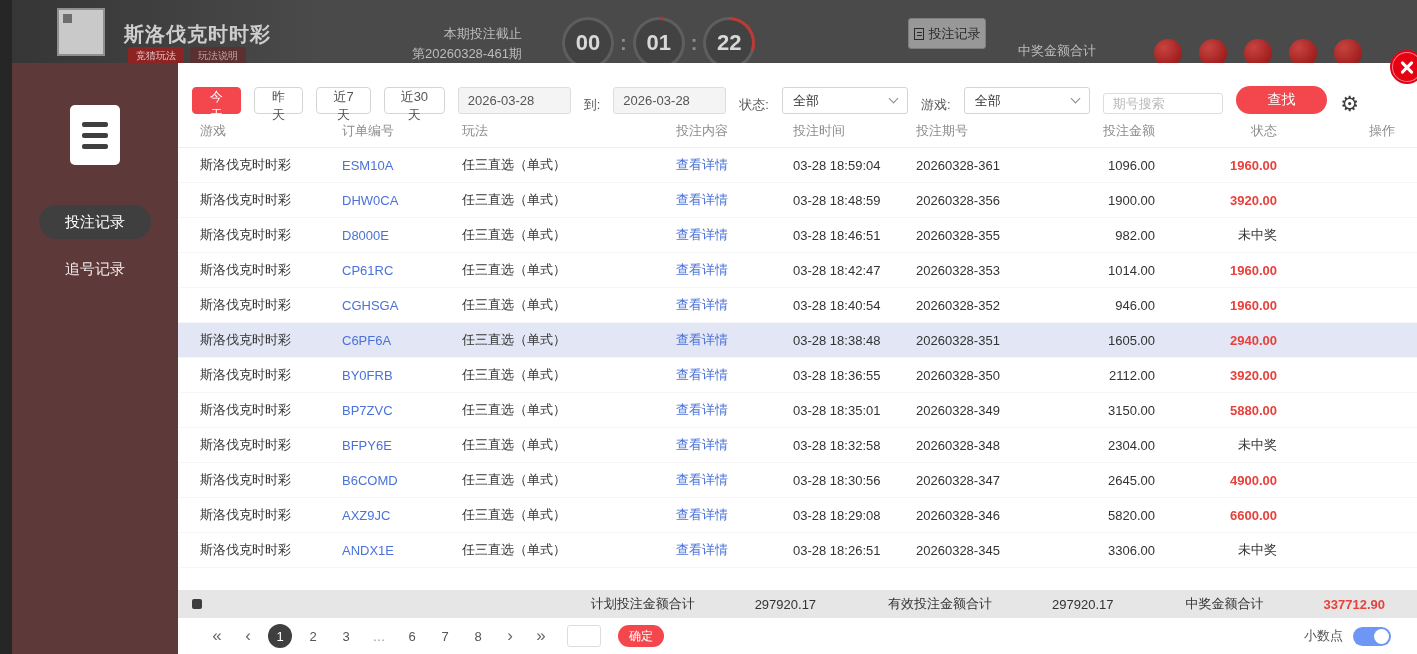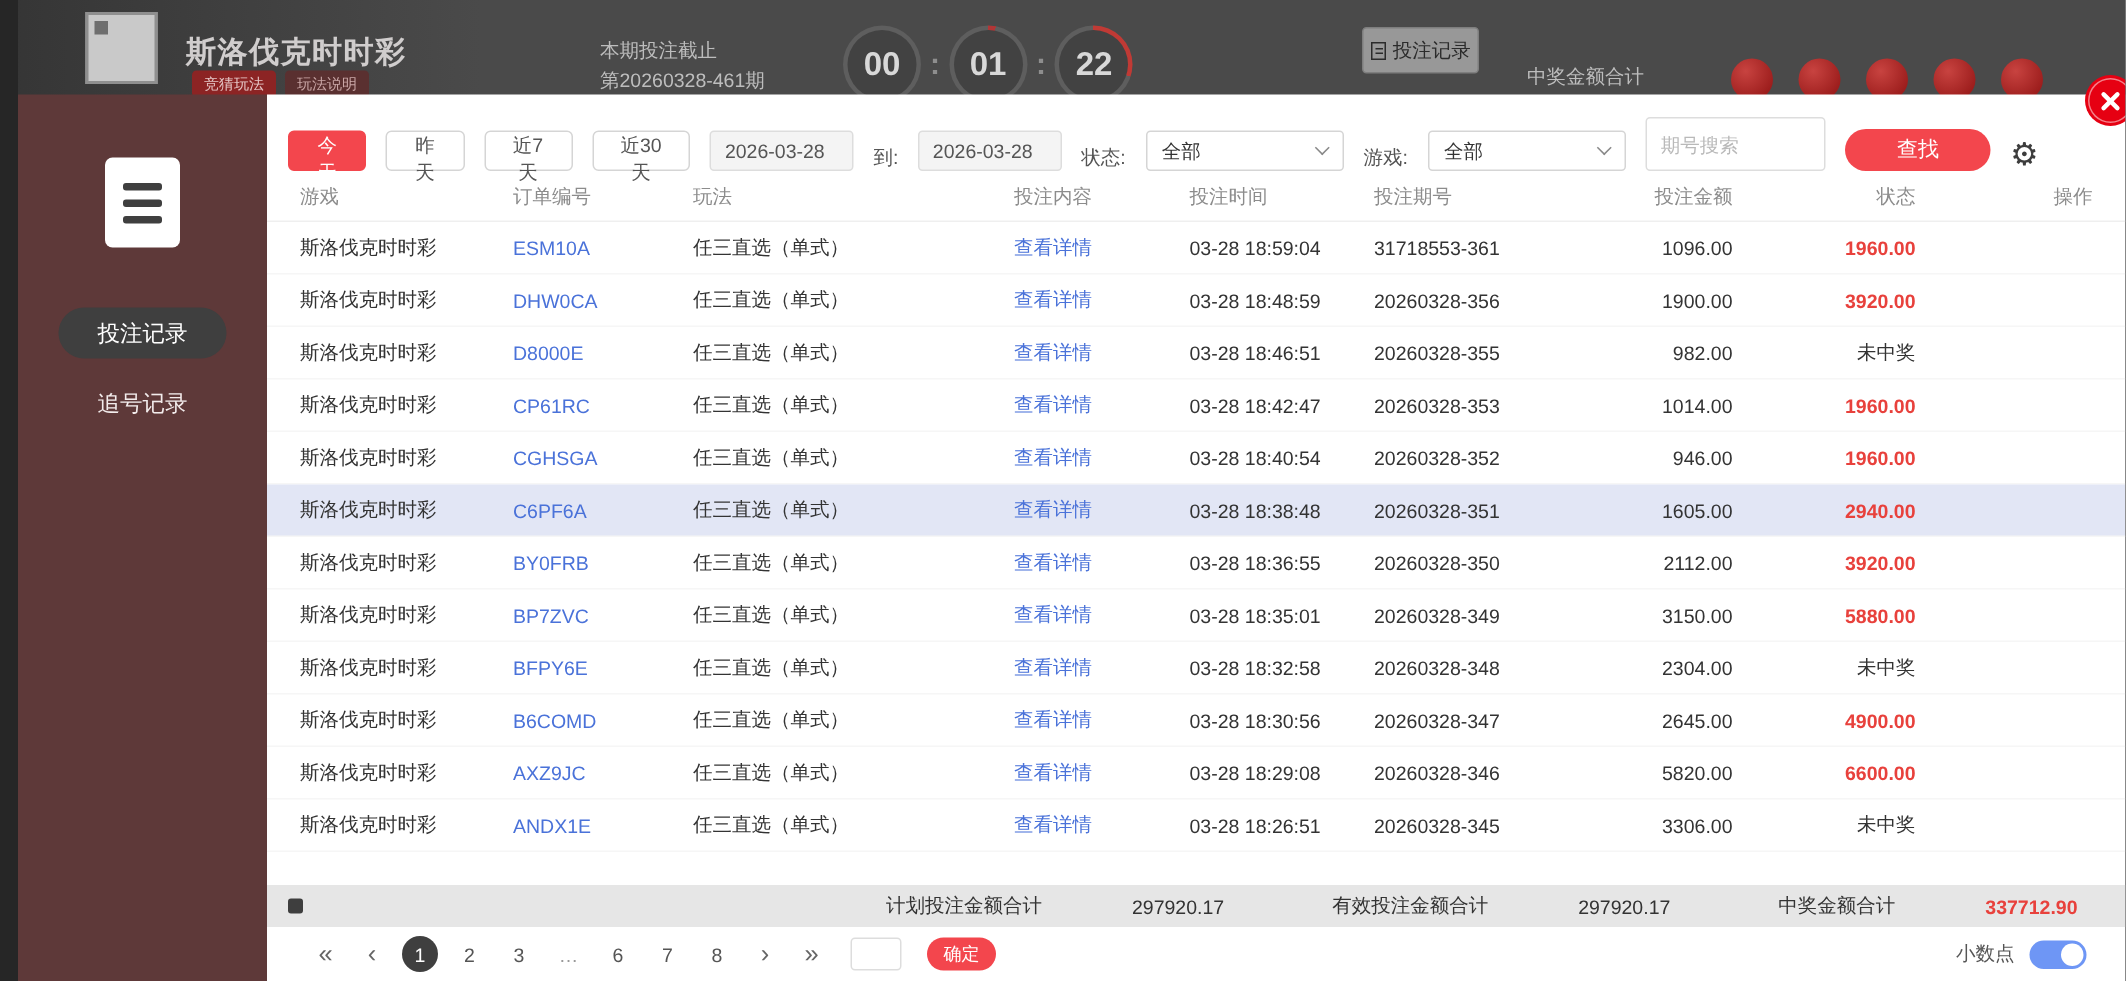--- a/index.html
+++ b/index.html
@@ -9,21 +9,21 @@
   
   .backdrop { position:absolute; inset:0; background:linear-gradient(90deg,#353535 0,#4a4a4a 320px,#4a4a4a 100%); }
   .left-strip { position:absolute; left:0; top:0; width:12px; height:100%; background:#262626; }
   .bk-logo { position:absolute; left:57px; top:8px; width:48px; height:48px; background:#c9c9c9; border:2px solid #8f8f8f; }
   .bk-logo i { position:absolute; left:4px; top:4px; width:9px; height:9px; background:#6e6e6e; }
   .bk-title { position:absolute; left:124px; top:21px; font-size:20px; font-weight:700; color:#d0cdcd; letter-spacing:1px; }
   .bk-badges { position:absolute; left:128px; top:47px; display:flex; gap:6px; }
   .bk-badge { font-size:10px; padding:2px 8px; border-radius:3px; }
   .bk-badge.red { background:#8c2424; color:#e5c6c6; }
   .bk-badge.dark { background:#5a3030; color:#c9a6a6; }
-  .bk-deadline { position:absolute; left:400px; top:24px; font-size:13px; color:#bdbdbd; line-height:20px; }
+  .bk-deadline { position:absolute; left:412px; top:24px; font-size:13px; color:#bdbdbd; line-height:20px;text-align:right; }
   .bk-countdown { position:absolute; left:562px; top:17px; display:flex; align-items:center;justify-content:flex-end; }
   .cd { width:52px; height:52px; border-radius:50%; position:relative; background:#5e5e5e; }
   .cd.two { background:conic-gradient(#b23636 0 3%, #5e5e5e 3%); }
   .cd.three { background:conic-gradient(#c03a35 0 30%, #5e5e5e 30%); }
   .cd .inner { position:absolute; inset:3px; border-radius:50%; background:#424242; display:flex; align-items:center; justify-content:center; font-size:22px; font-weight:700; color:#d8d8d8; }
   .colon { color:#8e8e8e; font-size:20px; font-weight:700; margin:0 6px; }
   .bk-record-btn { position:absolute; left:908px; top:18px; width:78px; height:31px; background:#989898; border:1px solid #7e7e7e; border-radius:3px; color:#2b2b2b; font-size:13px; display:flex; align-items:center; justify-content:center; gap:5px; cursor:pointer; }
   .doc-icon { width:10px; height:12px; border:1px solid #2b2b2b; position:relative; display:inline-block; }
   .doc-icon::after { content:''; position:absolute; left:2px; top:3px; width:5px; height:1px; background:#2b2b2b; box-shadow:0 3px 0 #2b2b2b; }
   .bk-lastdraw { position:absolute; left:1018px; top:42px; font-size:13px; color:#bdbdbd; }
@@ -45,25 +45,25 @@
   .side-item { width:112px; height:34px; margin:0 auto 13px; display:flex; align-items:center; justify-content:center; font-size:15px; color:#f3ecec; cursor:pointer; }
   .side-item.active { background:#3f3f3f; border-radius:17px; color:#fff; }
 
   
   .content { position:absolute; left:178px; top:63px; right:0; bottom:0; background:#fff; display:flex; flex-direction:column; z-index:10; }
 
   .filters { height:51px; display:flex; align-items:flex-end; padding:0 14px; gap:13px; flex-shrink:0; }
   .quick-group { display:flex; gap:13px; }
   .qbtn { height:27px; padding:0 13px; font-size:13px; border:1px solid #d5d5d5; background:#fff; color:#555; border-radius:4px; cursor:pointer; }
   .qbtn.active { background:#f3464d; border-color:#f3464d; color:#fff; }
-  .date-input { width:96px; height:27px; background:#f4f4f4; border:1px solid #ddd; border-radius:3px; padding:0 9px; font-size:13px; color:#555; font-family:inherit; }
+  .date-input { width:113px; height:27px; background:#f4f4f4; border:1px solid #ddd; border-radius:3px; padding:0 9px; font-size:13px; color:#555; font-family:inherit; }
   .lbl { font-size:13px; color:#555; white-space:nowrap; }
   .select { width:136px; height:27px; border:1px solid #d5d5d5; border-radius:3px; display:flex; align-items:center; justify-content:space-between; padding:0 10px; font-size:13px; color:#333; cursor:pointer; background:#fff; }
   .chev { width:7px; height:7px; border-right:1.5px solid #888; border-bottom:1.5px solid #888; transform:rotate(45deg); margin-top:-4px; }
-  .search-input { width:120px; height:36px; border:1px solid #ddd; border-radius:3px; padding:0 9px; font-size:13px; color:#333; font-family:inherit; }
+  .search-input { width:120px; height:21px; border:1px solid #ddd; border-radius:3px; padding:0 9px; font-size:13px; color:#333; font-family:inherit; }
   .search-input::placeholder { color:#b9b9b9; }
   .search-btn { width:100px; height:28px; background:#f3464d; color:#fff; border:none; border-radius:14px; font-size:14px; cursor:pointer; font-family:inherit; }
   .gear { margin-left:auto; margin-right:44px; font-size:21px; color:#3d3d3d; line-height:1; cursor:pointer; }
 
   .thead, .trow { display:grid; grid-template-columns:142px 120px 214px 117px 123px 150px 89px 122px 1fr; padding:0 22px; align-items:center; font-size:13px; }
   .thead { height:34px; color:#8c8c8c; flex-shrink:0; border-bottom:1px solid #efefef; }
   .tbody { flex:1; overflow:hidden; }
   .trow { height:35px; color:#333; border-bottom:1px solid #f6f6f6; }
   .trow.hl { background:#e2e6f5; }
   .link { color:#4a72d9; cursor:pointer; text-decoration:none; }
@@ -185,21 +185,21 @@
         <span class="c8">状态</span>
         <span class="c9">操作</span>
       </div>
     <div class="tbody">
         <div class="trow">
     <span class="c1">斯洛伐克时时彩</span>
     <a class="c2 link">ESM10A</a>
     <span class="c3">任三直选（单式）</span>
     <a class="c4 link">查看详情</a>
     <span class="c5">03-28 18:59:04</span>
-    <span class="c6">31718553-361</span>
+    <span class="c6">20260328-361</span>
     <span class="c7">1096.00</span>
     <span class="c8 win">1960.00</span>
     <span class="c9"></span>
   </div>
         <div class="trow">
     <span class="c1">斯洛伐克时时彩</span>
     <a class="c2 link">DHW0CA</a>
     <span class="c3">任三直选（单式）</span>
     <a class="c4 link">查看详情</a>
     <span class="c5">03-28 18:48:59</span>

